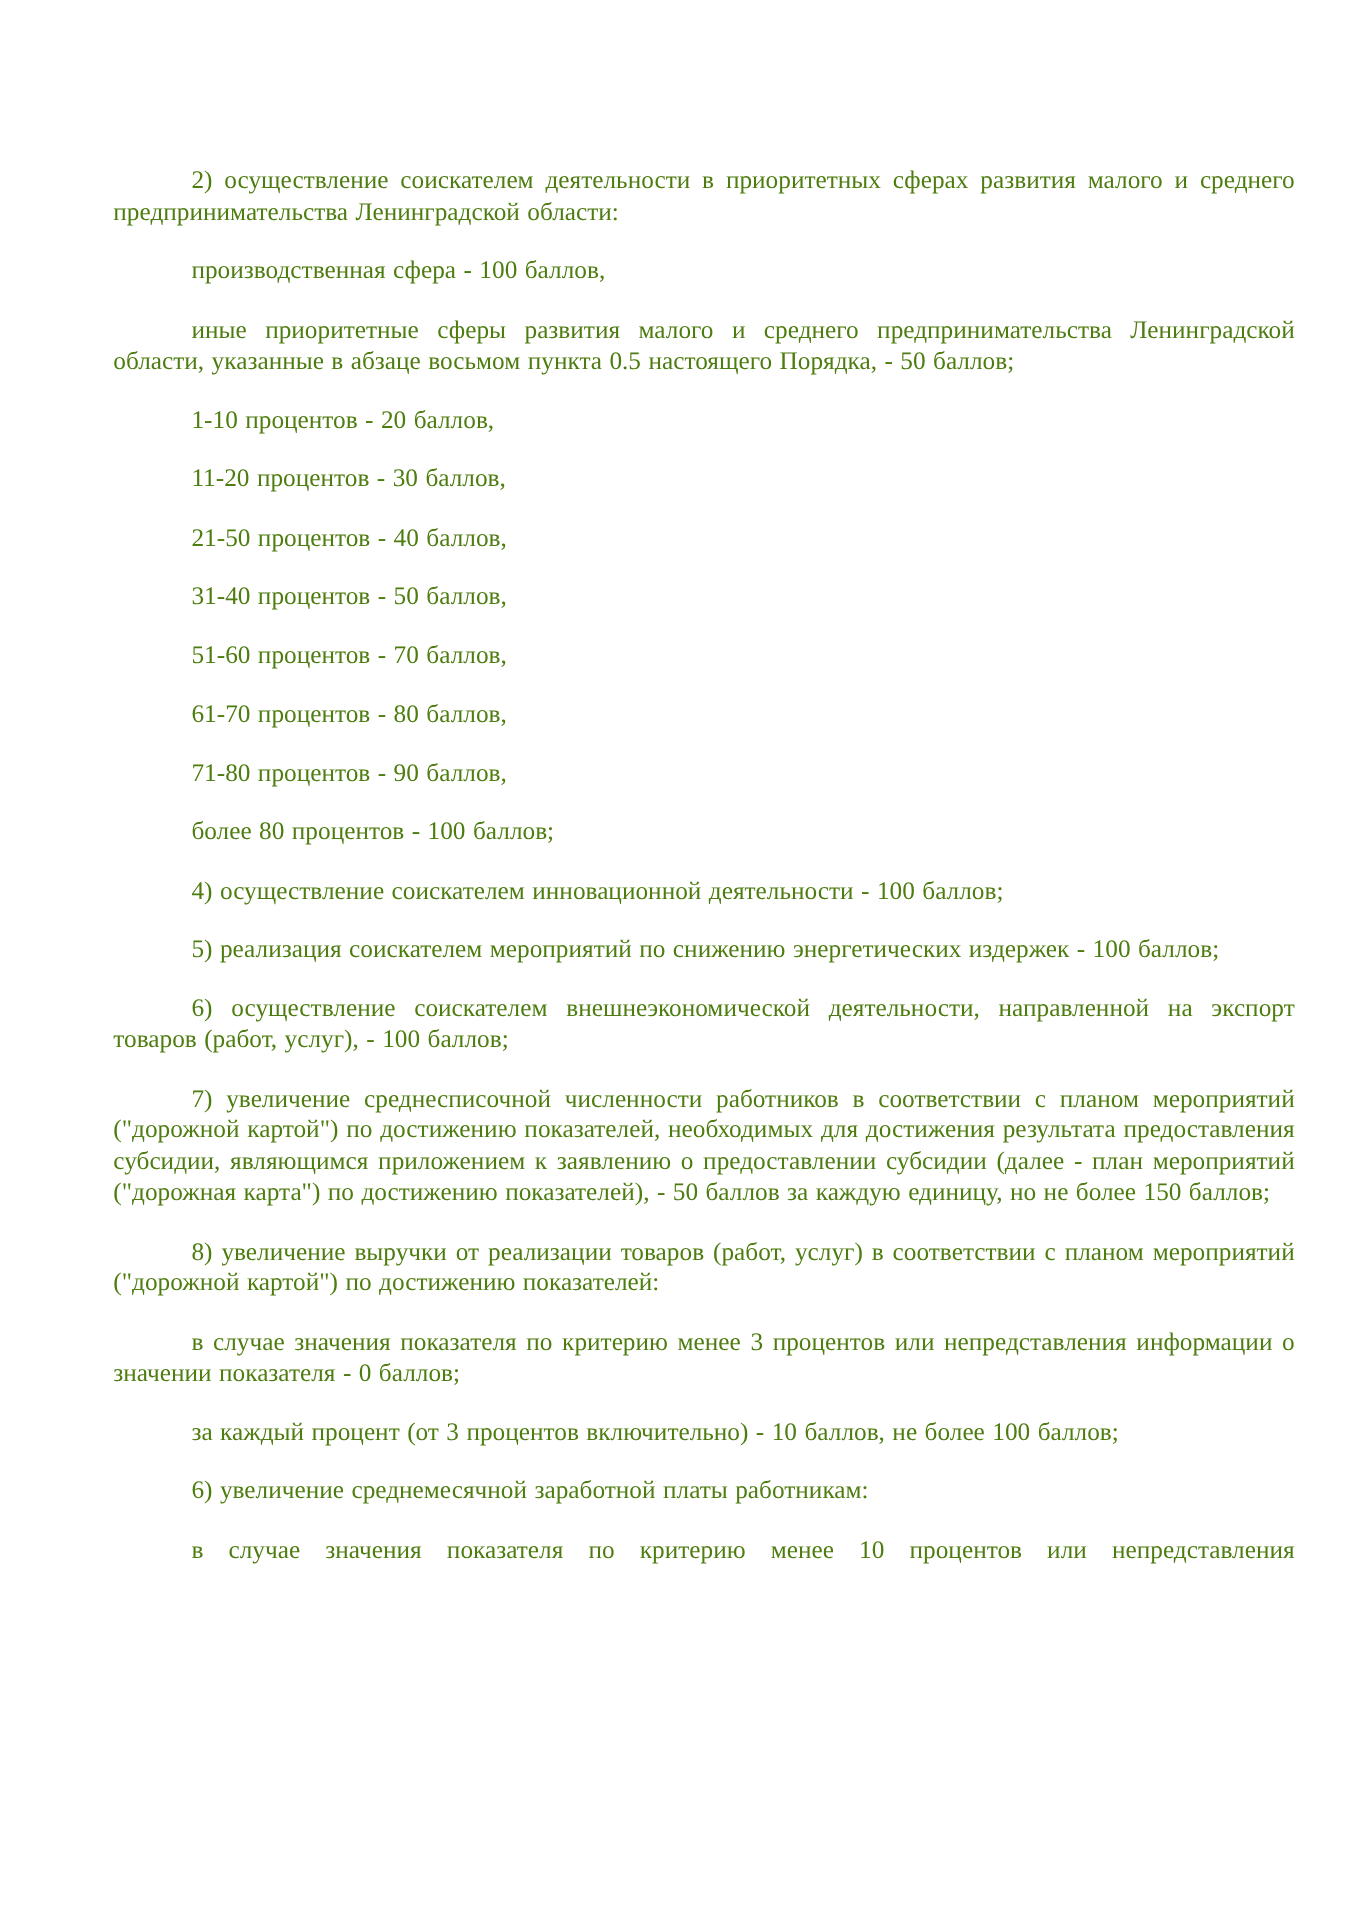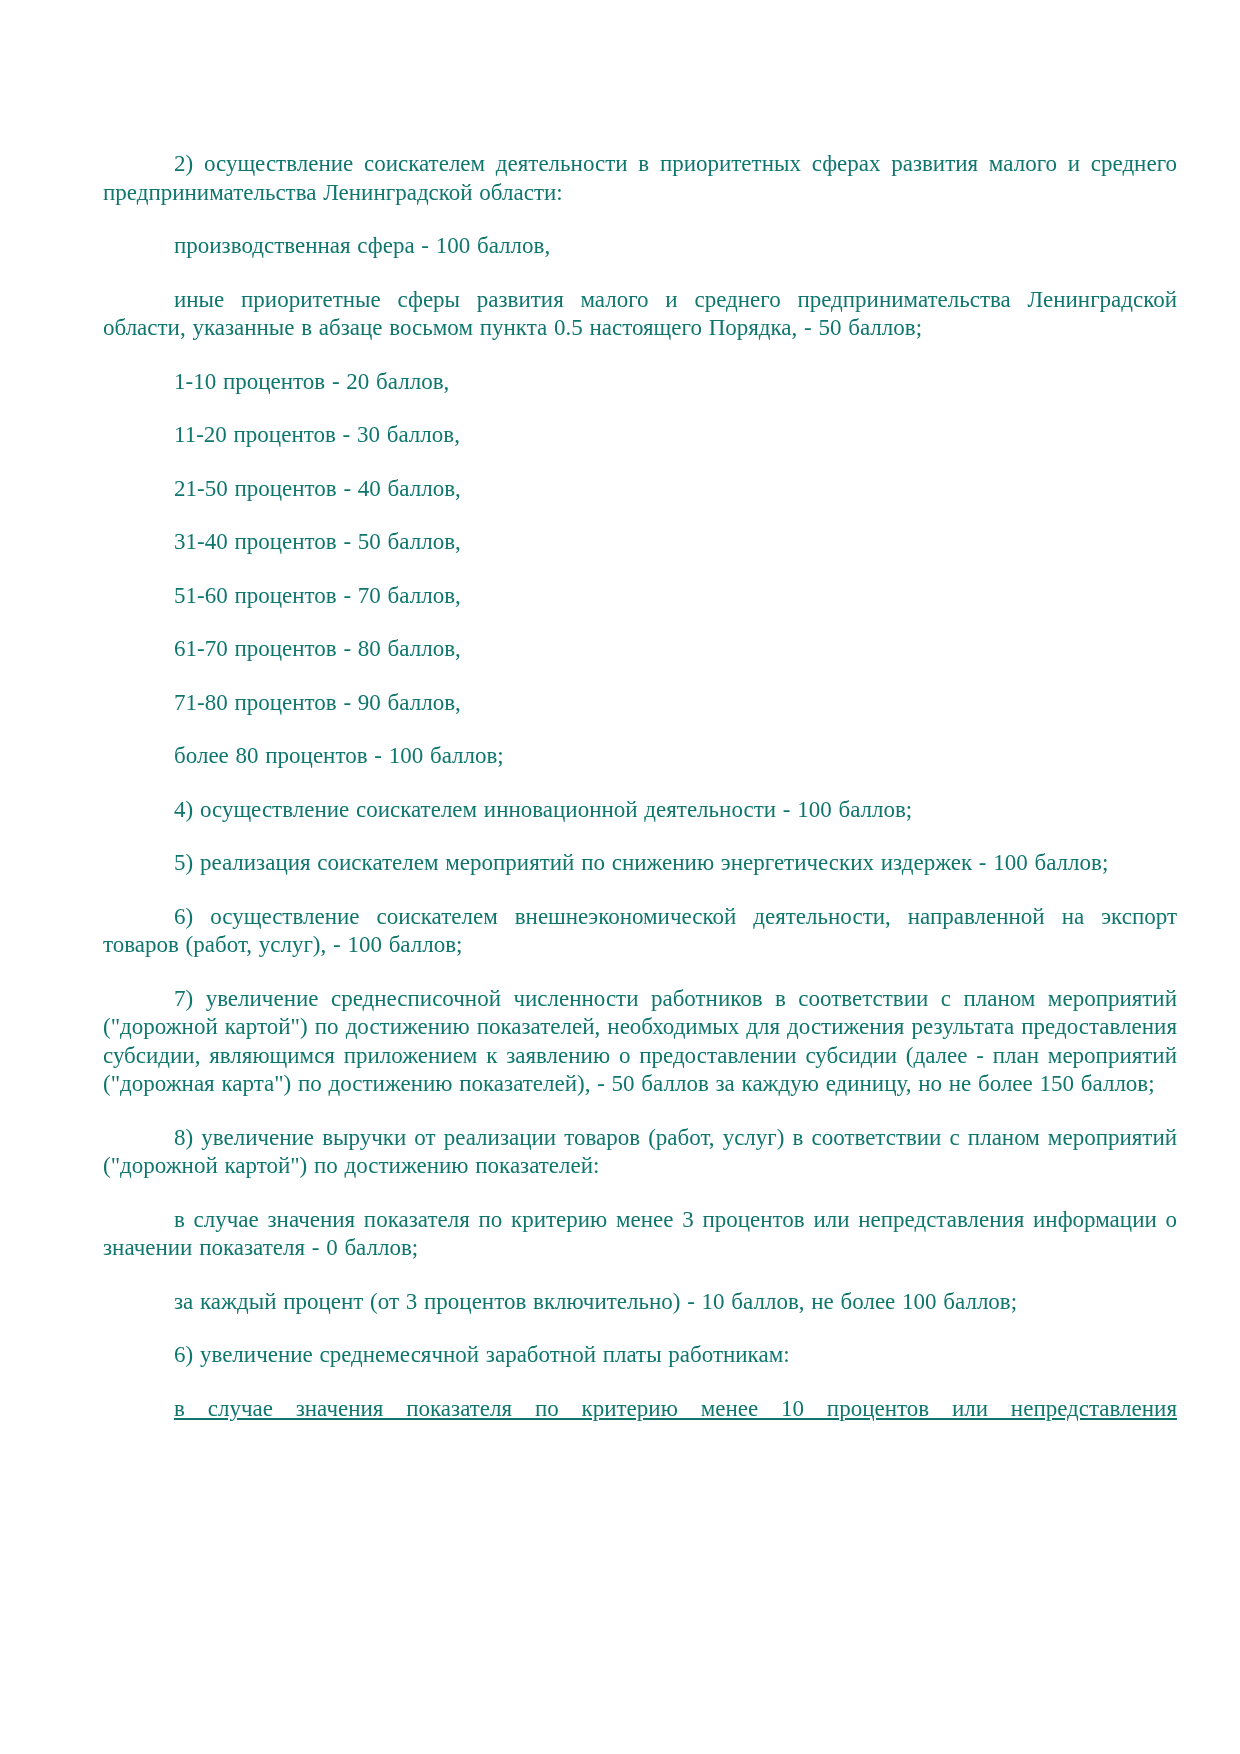--- a/index.html
+++ b/index.html
@@ -19,29 +19,28 @@
     left: 103px;
     top: 150px;
     width: 1074px;
   }
   .content p {
     margin: 0 0 25px 0;
     padding: 0;
     font-family: "Liberation Serif", "DejaVu Serif", serif;
     font-size: 23px;
     line-height: 28.5px;
-    color: #0f766e;
+    color: #4d7c0f;
     text-align: justify;
     text-indent: 71px;
     word-spacing: 1px;
   }
   .content p.cut {
     text-align-last: justify;
     margin-bottom: 0;
-    text-decoration: underline;
   }
 </style>
 </head>
 <body>
 
 <div class="page">
   <div class="content">
     <p>2) осуществление соискателем деятельности в приоритетных сферах развития малого и среднего предпринимательства Ленинградской области:</p>
     <p>производственная сфера - 100 баллов,</p>
     <p>иные приоритетные сферы развития малого и среднего предпринимательства Ленинградской области, указанные в абзаце восьмом пункта 0.5 настоящего Порядка, - 50 баллов;</p>

